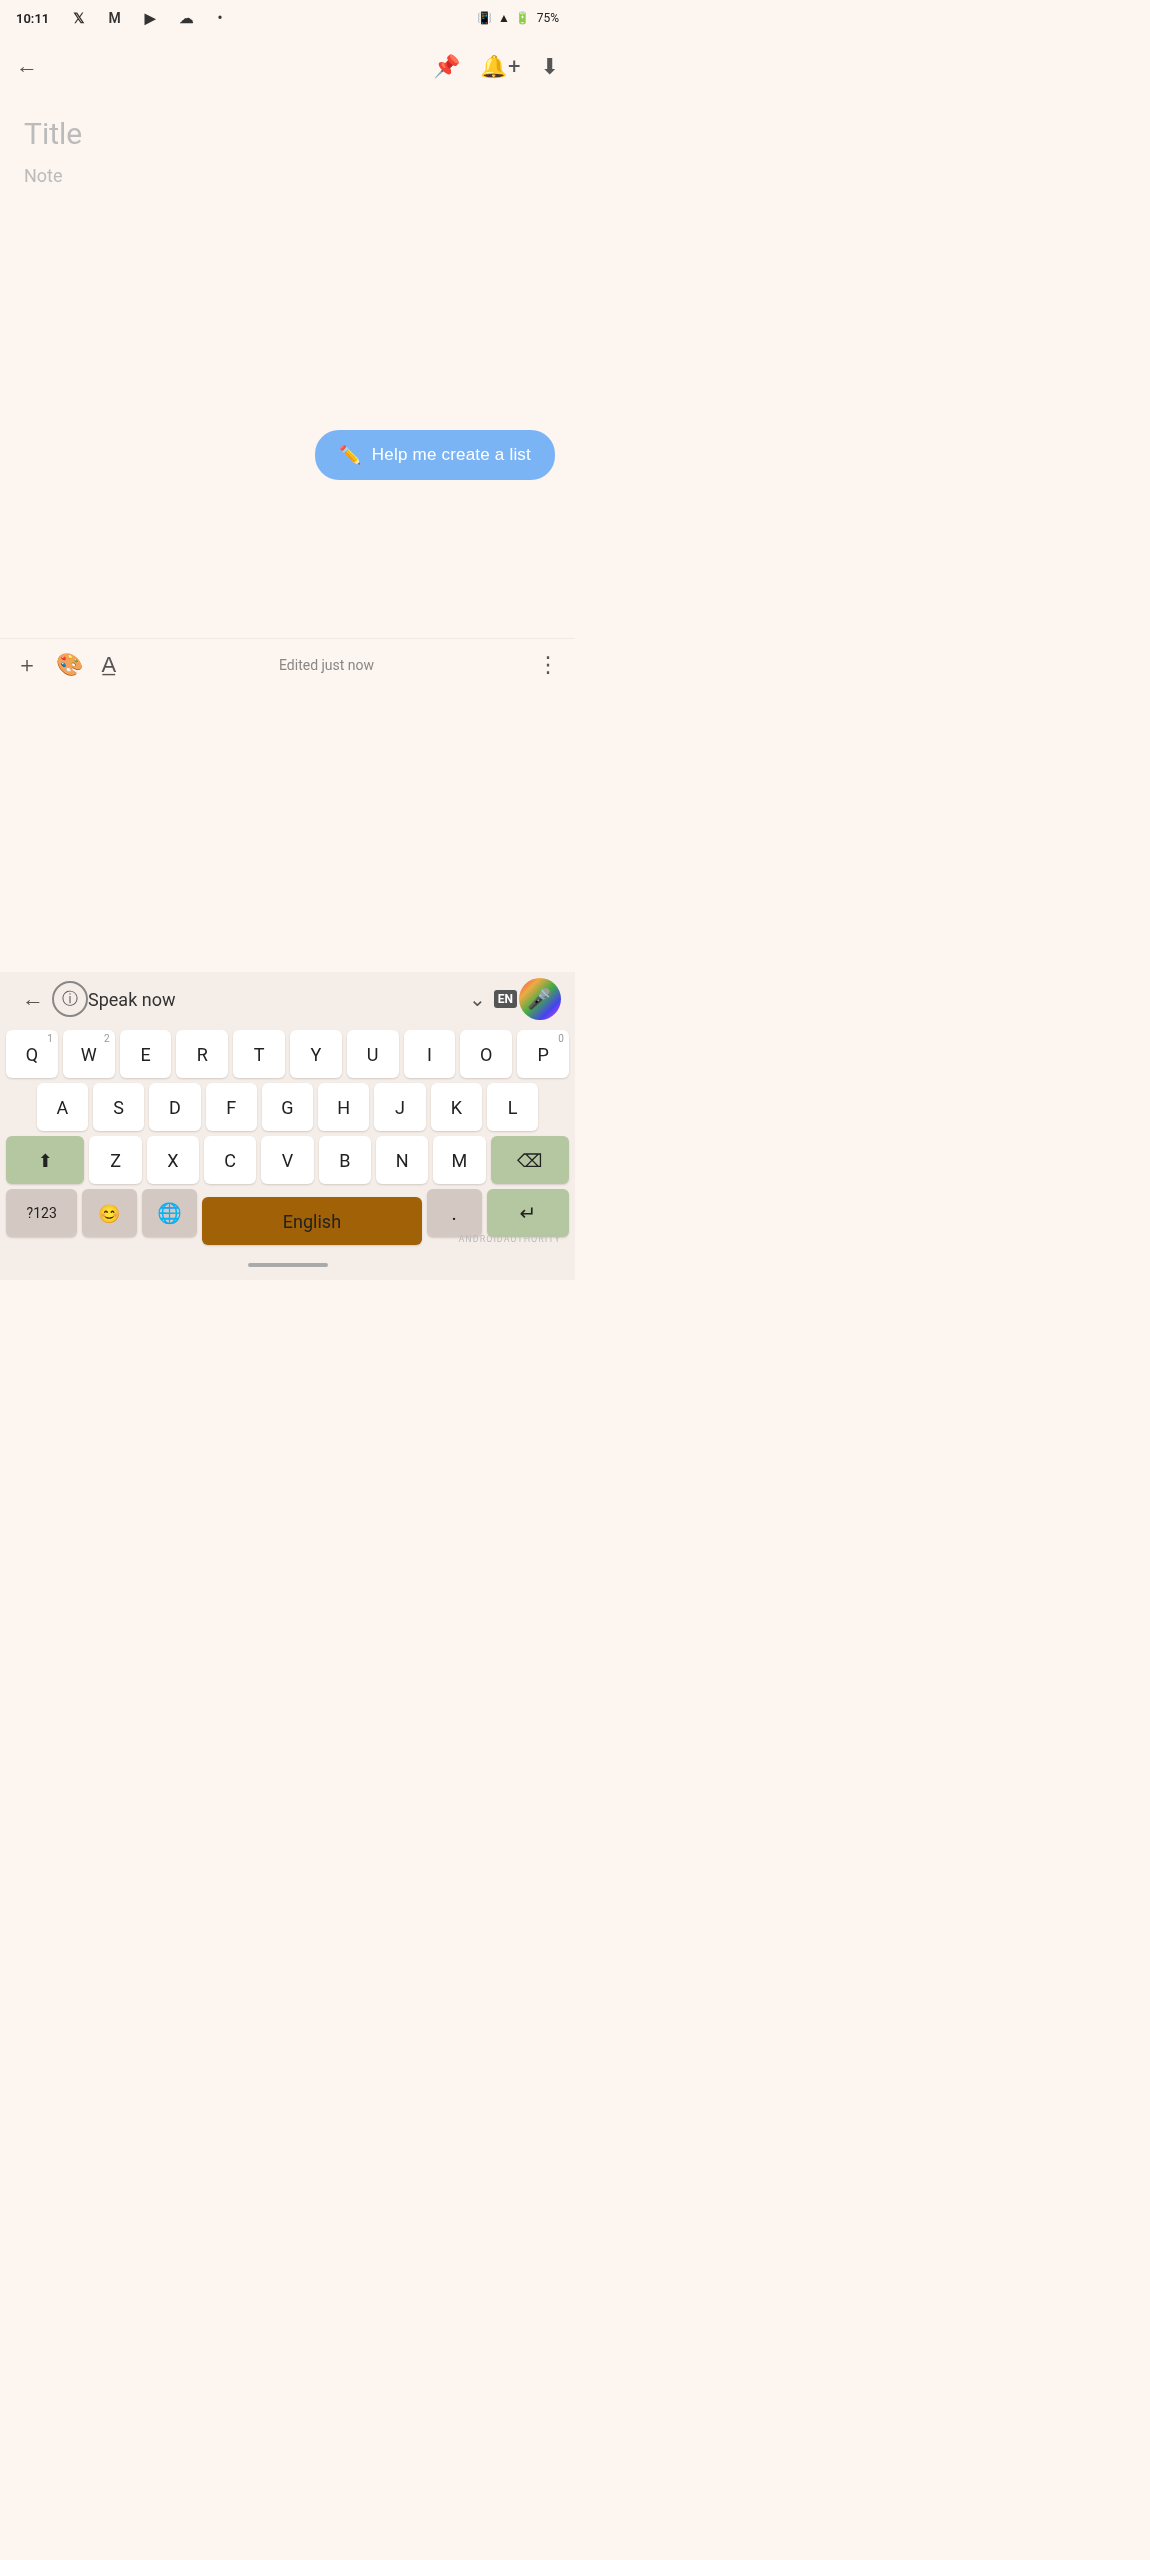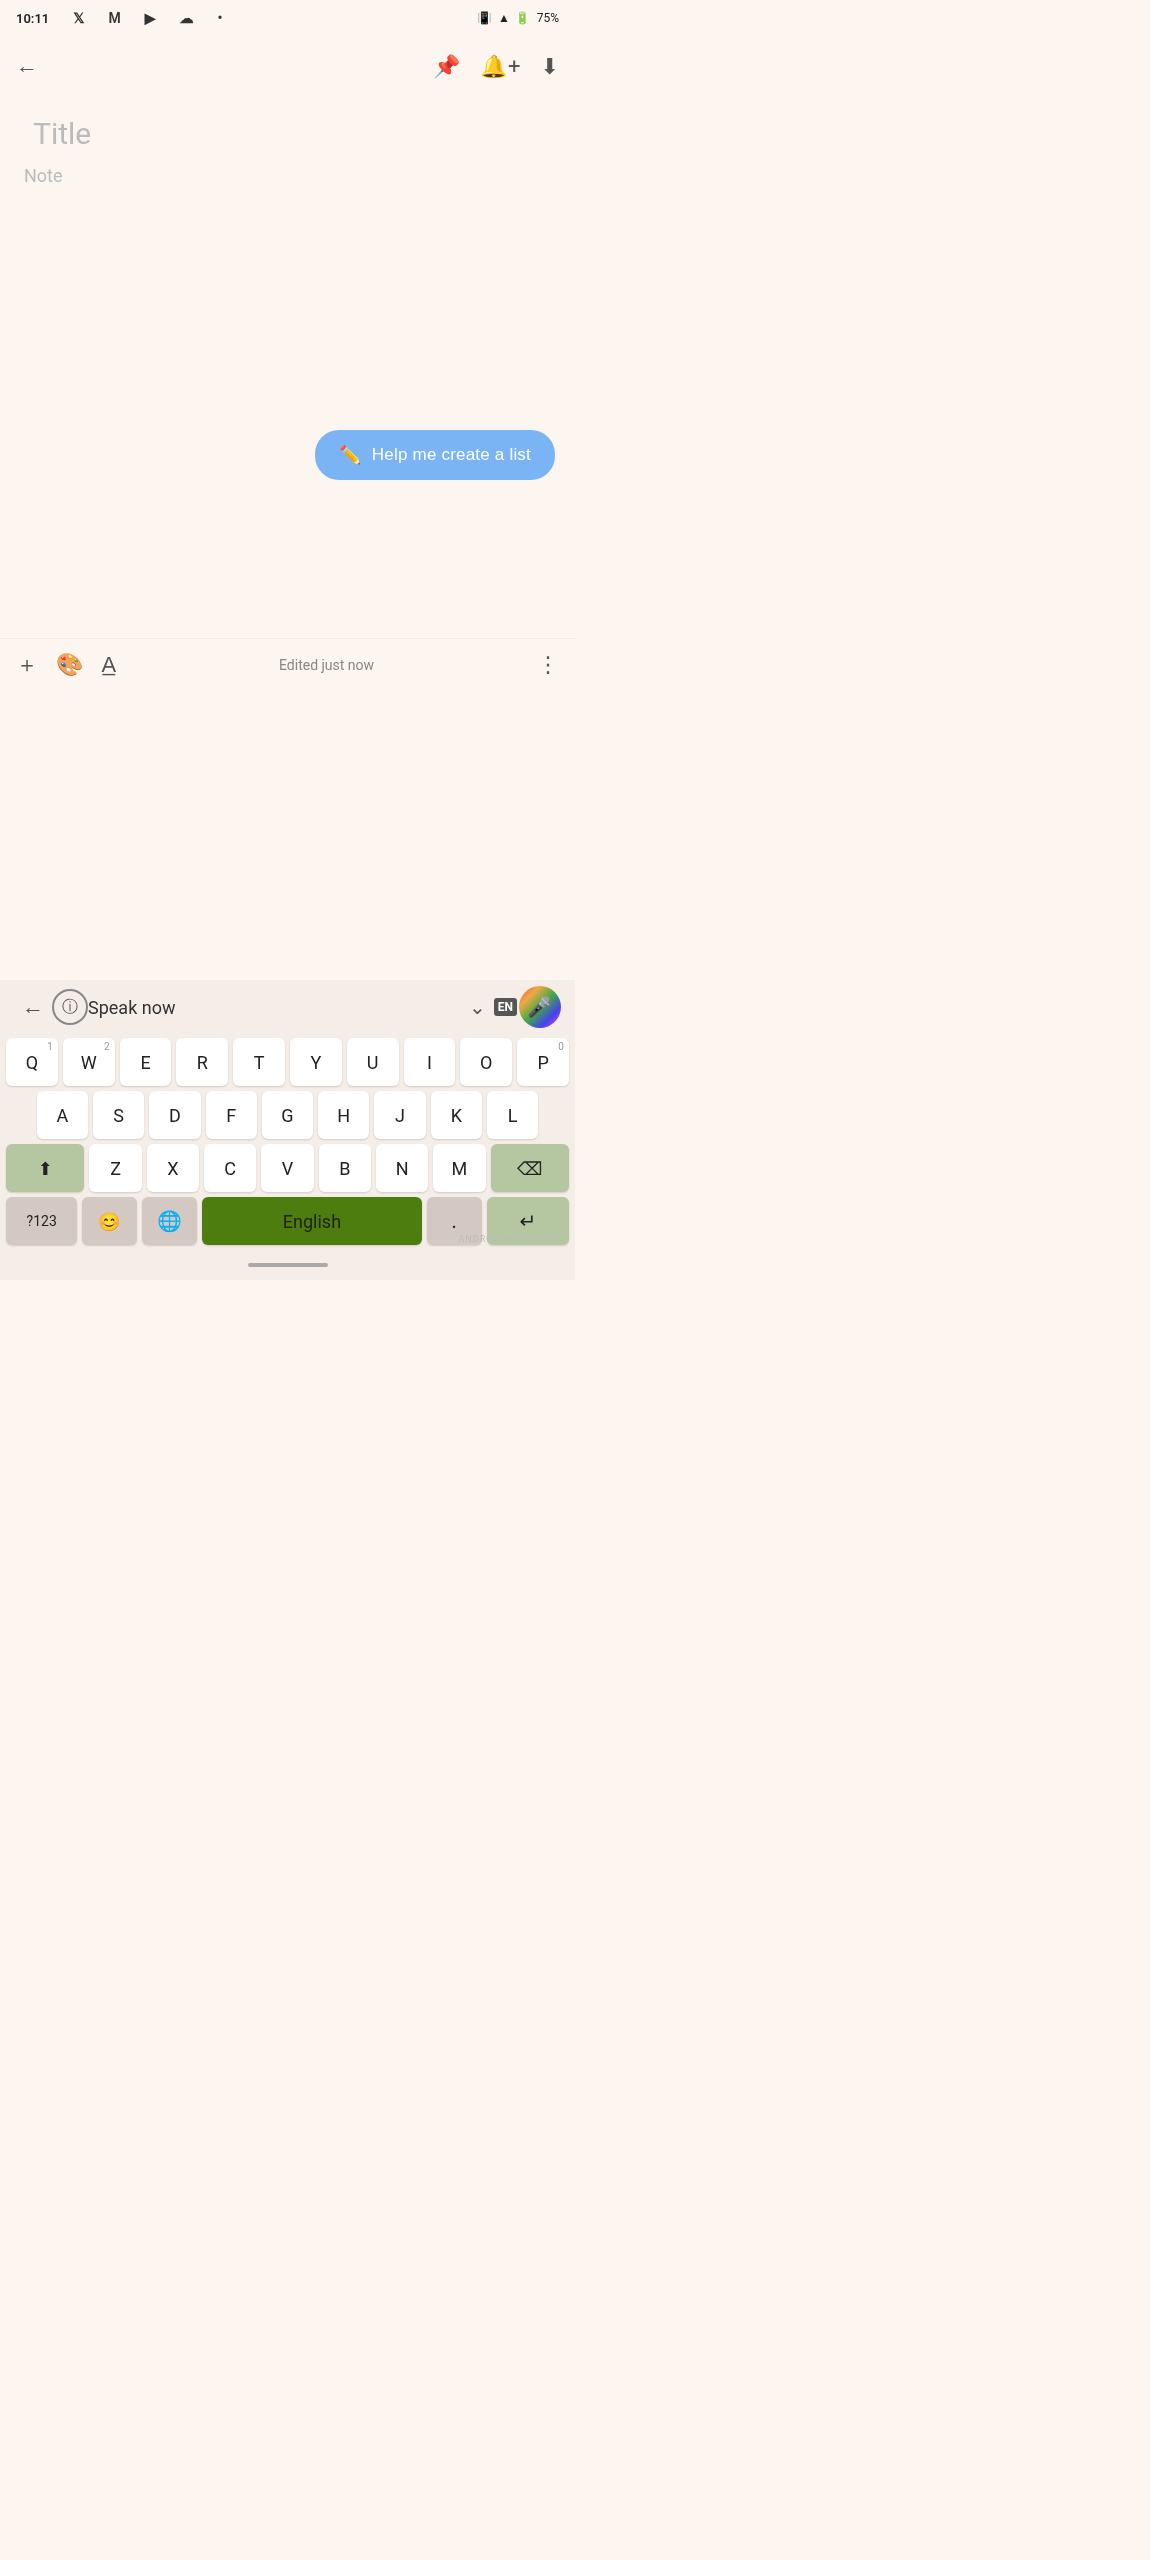--- a/index.html
+++ b/index.html
@@ -66,21 +66,20 @@
     
     .note-area {
       padding: 20px 24px;
       flex: 1;
     }
     .note-title {
       font-size: 30px;
       color: #bbb;
       font-weight: 400;
       margin-bottom: 14px;
-      margin-left: 9px;
     }
     .note-body {
       font-size: 18px;
       color: #bbb;
       font-weight: 400;
     }
 
     
     .ai-button-wrapper {
       position: absolute;
@@ -276,22 +275,23 @@
       background: #b5c7a0;
       min-width: 60px;
       flex: 1.5;
     }
     .key-backspace {
       background: #b5c7a0;
       min-width: 60px;
       flex: 1.5;
     }
     .key-space {
-      background: #4d7c0f;
+      background: #a16207;
       flex: 4;
+      margin-top: 8px;
     }
     .key-num-sym {
       background: #d4c9c2;
       min-width: 60px;
       flex: 1.3;
       font-size: 14px;
     }
     .key-emoji {
       background: #d4c9c2;
       min-width: 48px;

